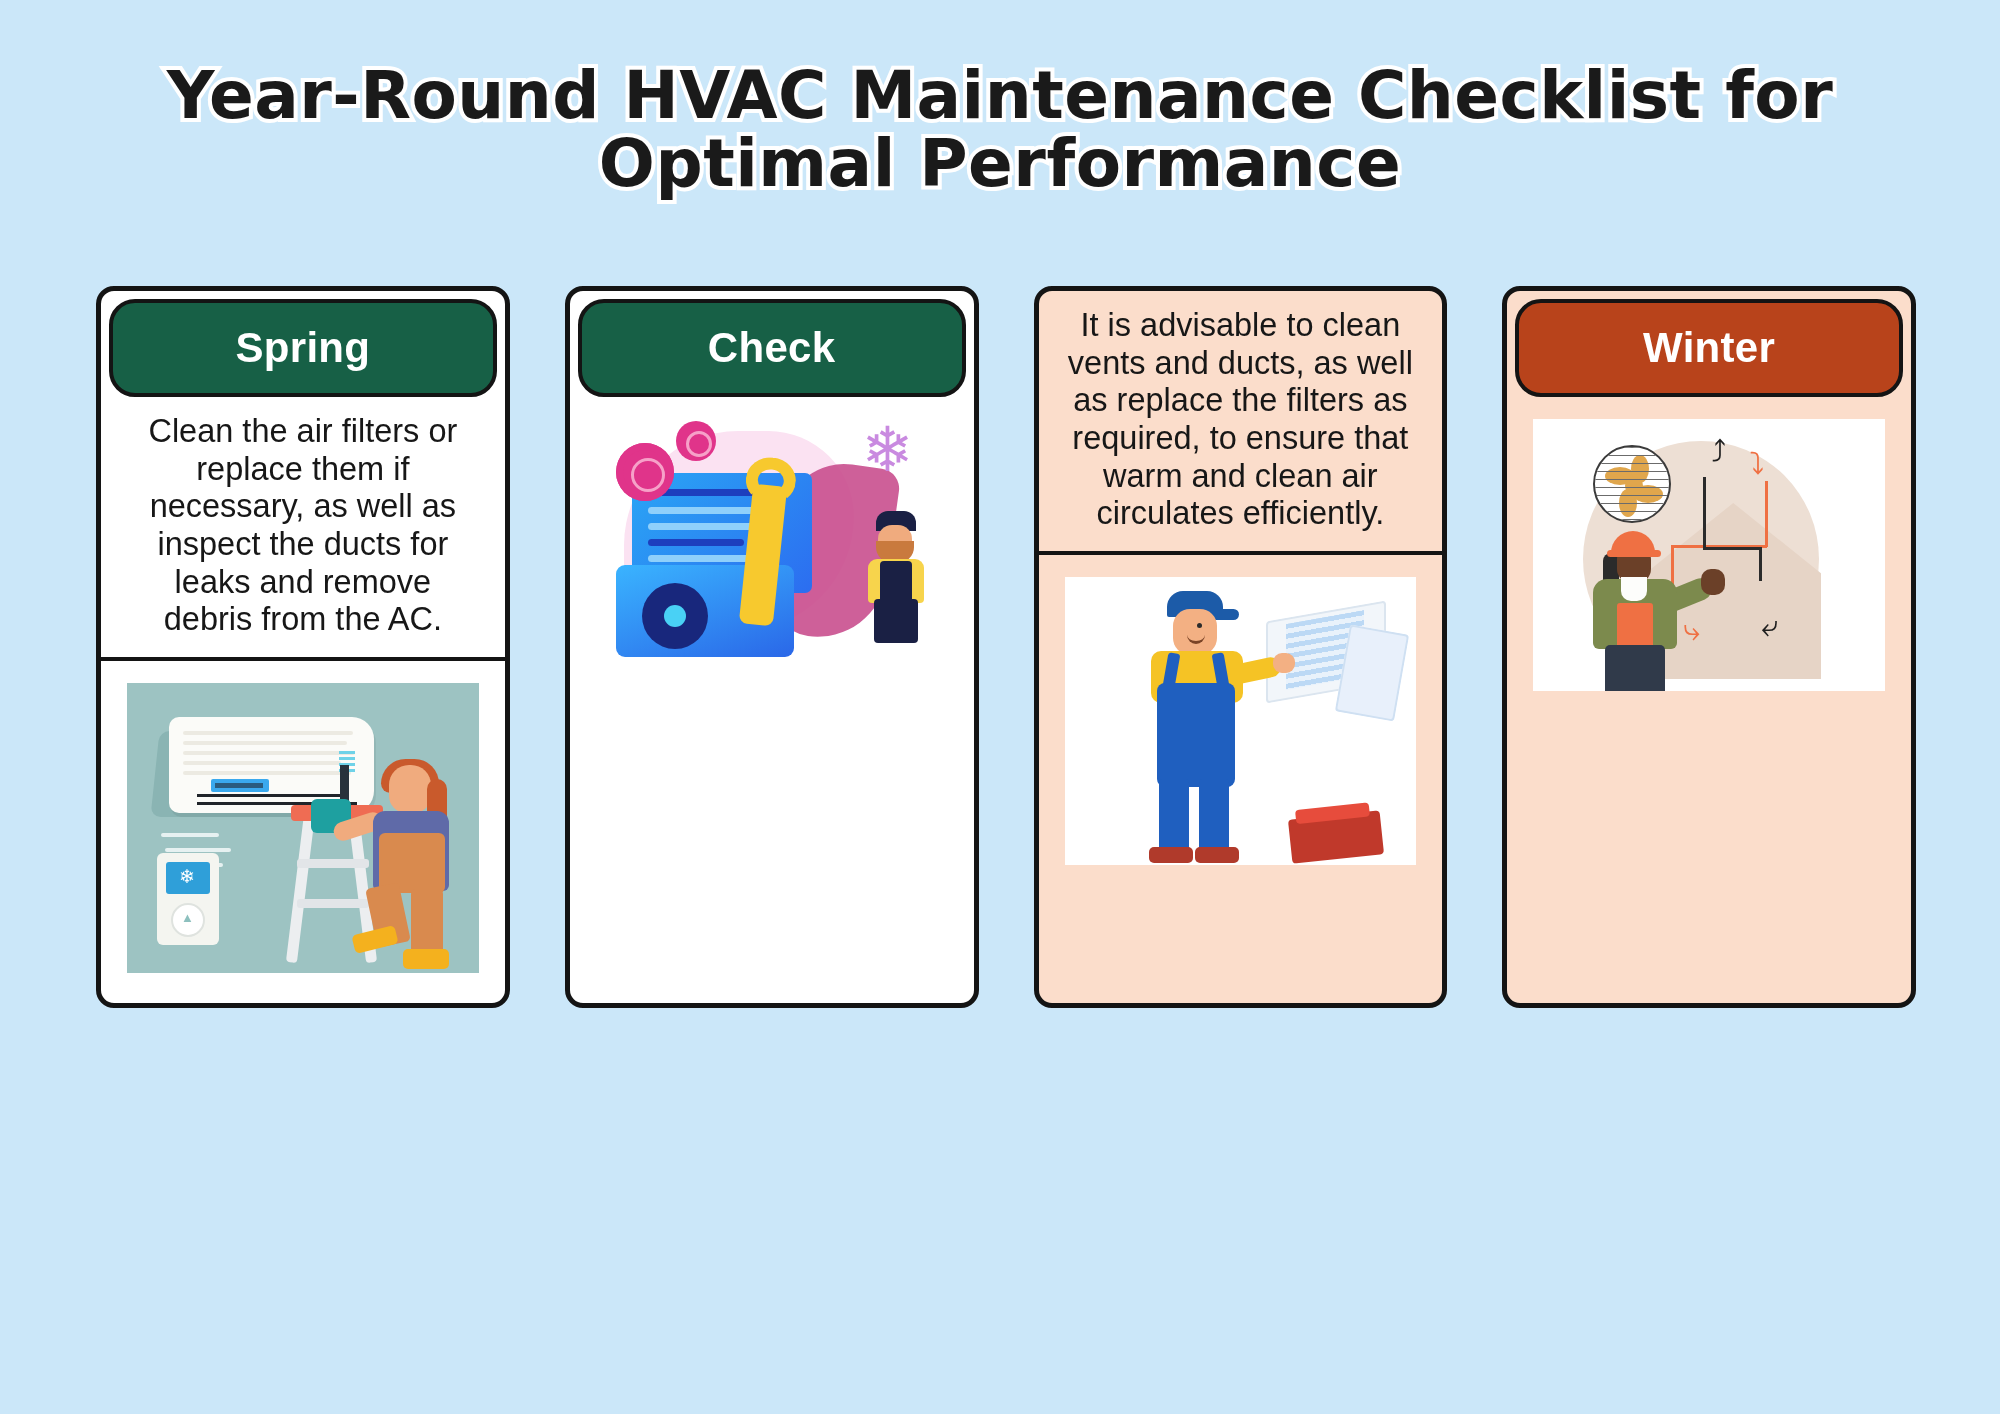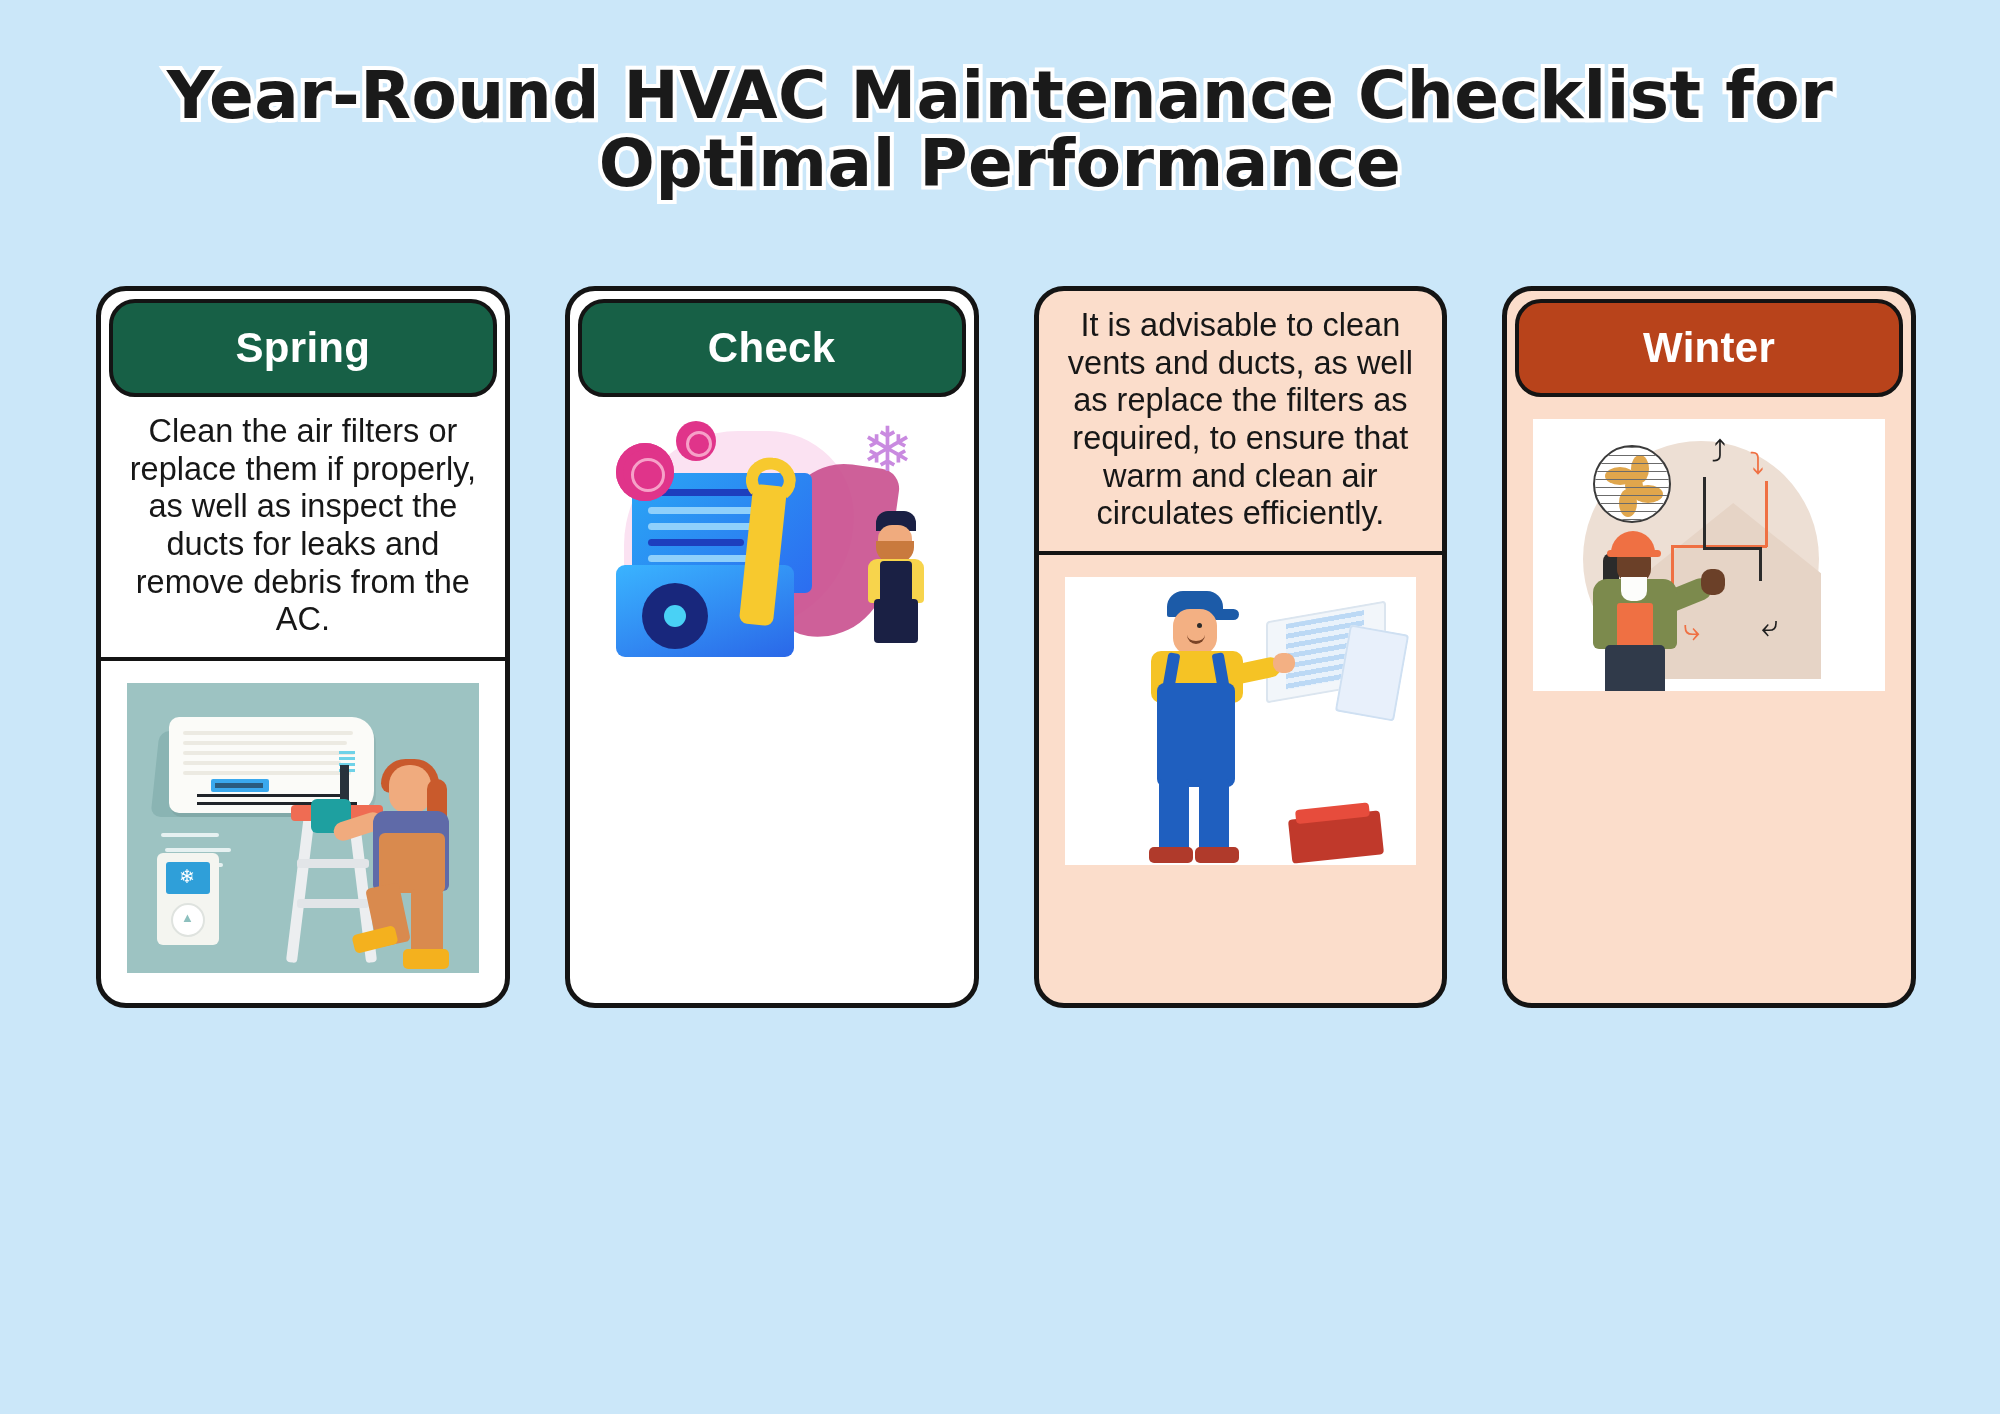--- a/index.html
+++ b/index.html
@@ -38,21 +38,21 @@
     position:absolute;
     top:286px;
     left:96px;
     width:1820px;
     display:flex;
     gap:55px;
   }
   .card{
     width:418px;
     border:5px solid #141414;
-    border-radius:30px;
+    border-radius:18px;
     position:relative;
     overflow:hidden;
     display:flex;
     flex-direction:column;
   }
   .card.green{ background:#ffffff; }
   .card.peach{ background:#fbddcb; }
 
   .card-head{
     margin:8px 8px 0 8px;
@@ -325,21 +325,21 @@
 <div class="title-wrap">
   <h1 class="title">Year-Round HVAC Maintenance Checklist for Optimal Performance</h1>
 </div>
 
 <div class="row">
 
   <div class="card green">
     <div class="card-head head-green">
       <span>Spring</span>
     </div>
-    <div class="body-text">Clean the air filters or replace them if properly, as well as inspect the ducts for leaks and remove debris from the AC.</div>
+    <div class="body-text">Clean the air filters or replace them if necessary, as well as inspect the ducts for leaks and remove debris from the AC.</div>
     <div class="divider"></div>
     <div class="illus-zone">
       <div class="illus-box">
         <div class="spring-art">
           <div class="sp-acshadow"></div>
           <div class="sp-ac">
             <i style="top:14px;width:170px;"></i>
             <i style="top:24px;width:164px;"></i>
             <i style="top:34px;width:172px;"></i>
             <i style="top:44px;width:158px;"></i>

